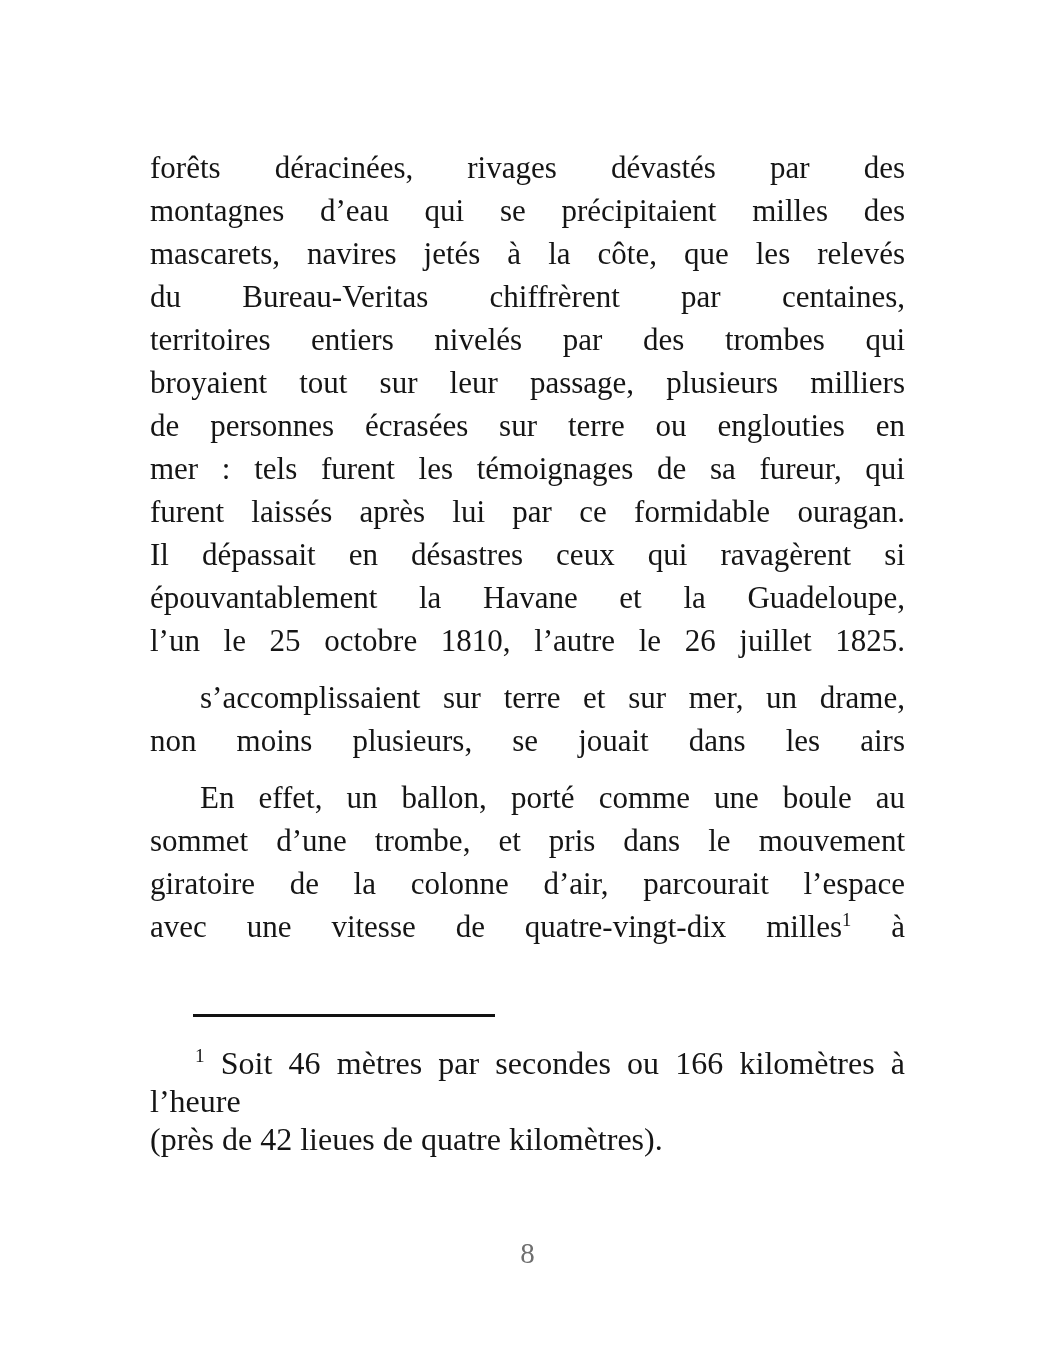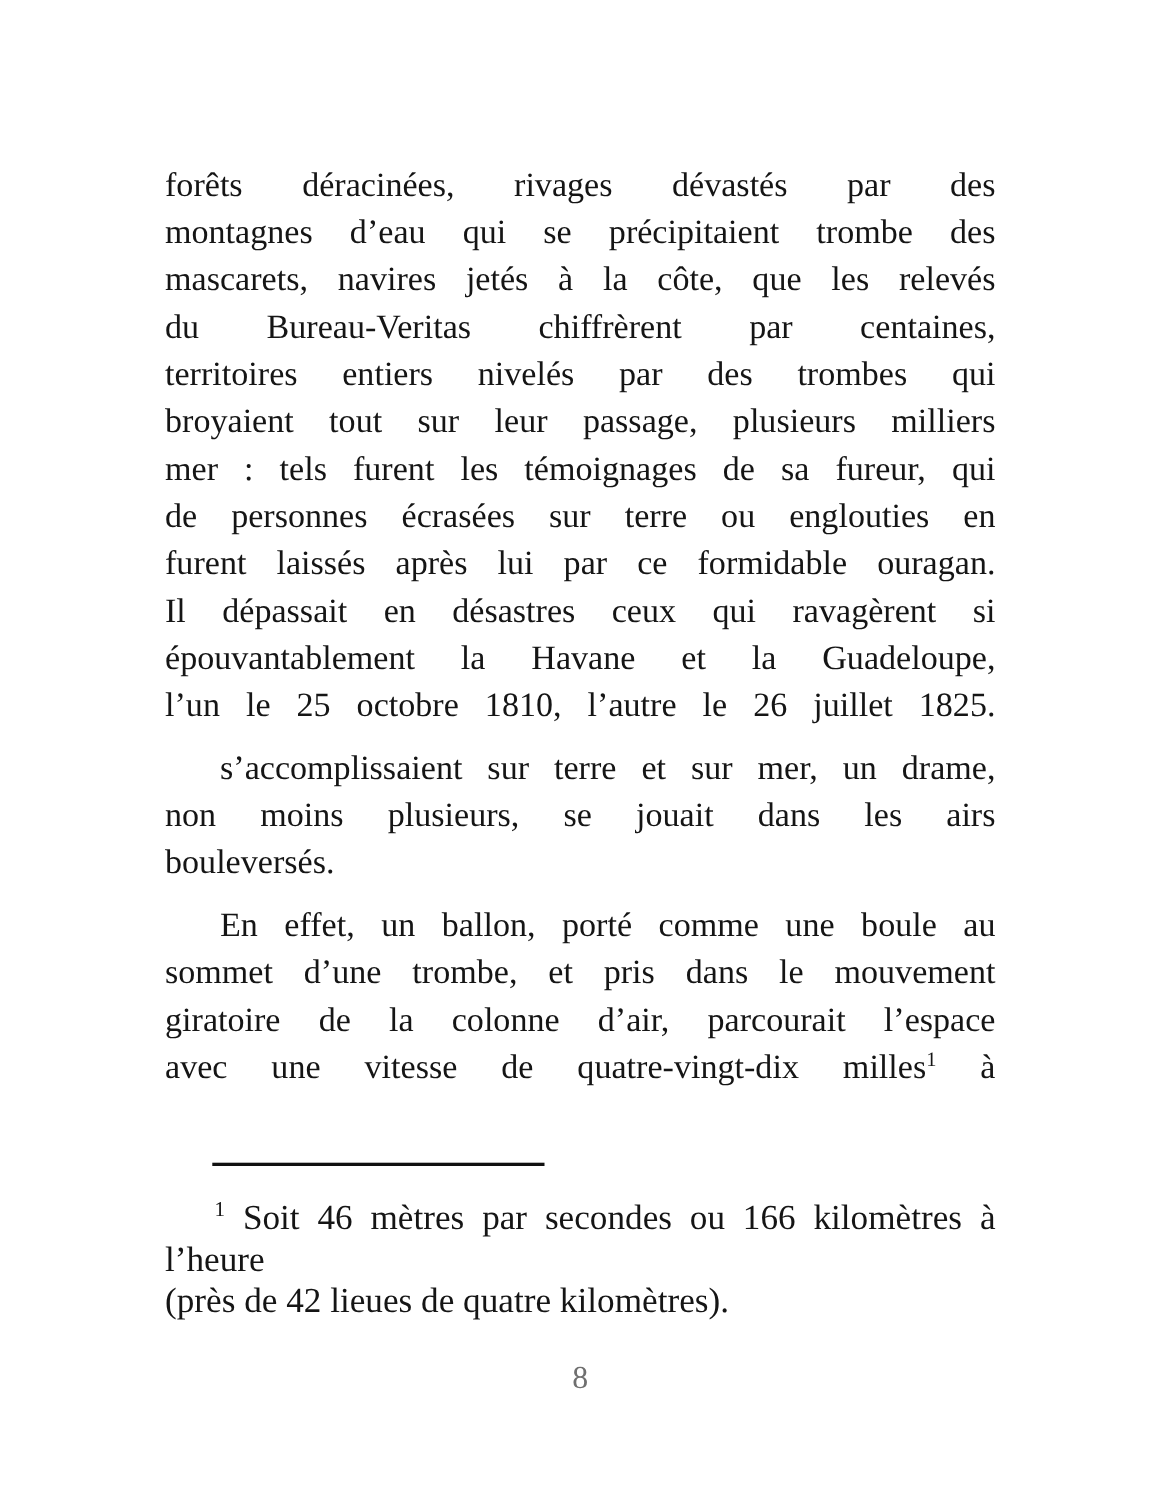--- a/index.html
+++ b/index.html
@@ -73,36 +73,35 @@
   }
 </style>
 </head>
 <body>
 
 <div class="book-page" style="--bg: #ffffff; --text: #151515; --rule: #111111; --pagenum: #6f6f6f;">
   <div class="text-column">
     <div id="paras">
         <div class="para">
           <div class="line"><span class="">forêts déracinées, rivages dévastés par des</span></div>
-          <div class="line"><span class="">montagnes d’eau qui se précipitaient trombe des</span></div>
+          <div class="line"><span class="">montagnes d’eau qui se précipitaient milles des</span></div>
           <div class="line"><span class="">mascarets, navires jetés à la côte, que les relevés</span></div>
           <div class="line"><span class="">du </span><span class="seg-italic">Bureau-Veritas</span><span class=""> chiffrèrent par centaines,</span></div>
           <div class="line"><span class="">territoires entiers nivelés par des trombes qui</span></div>
           <div class="line"><span class="">broyaient tout sur leur passage, plusieurs milliers</span></div>
+          <div class="line"><span class="">de personnes écrasées sur terre ou englouties en</span></div>
           <div class="line"><span class="">mer : tels furent les témoignages de sa fureur, qui</span></div>
-          <div class="line"><span class="">de personnes écrasées sur terre ou englouties en</span></div>
           <div class="line"><span class="">furent laissés après lui par ce formidable ouragan.</span></div>
           <div class="line"><span class="">Il dépassait en désastres ceux qui ravagèrent si</span></div>
           <div class="line"><span class="">épouvantablement la Havane et la Guadeloupe,</span></div>
           <div class="line"><span class="">l’un le 25 octobre 1810, l’autre le 26 juillet 1825.</span></div>
         </div>
         <div class="para indented">
           <div class="line"><span class="">s’accomplissaient sur terre et sur mer, un drame,</span></div>
           <div class="line"><span class="">non moins plusieurs, se jouait dans les airs</span></div>
-          <div class="line last"><span class="">bouleversés.</span></div>
         </div>
         <div class="para indented">
           <div class="line"><span class="">En effet, un ballon, porté comme une boule au</span></div>
           <div class="line"><span class="">sommet d’une trombe, et pris dans le mouvement</span></div>
           <div class="line"><span class="">giratoire de la colonne d’air, parcourait l’espace</span></div>
           <div class="line"><span class="">avec une vitesse de quatre-vingt-dix milles</span><span class="seg-sup">1</span><span class=""> à</span></div>
         </div>
       </div>
     <div class="footnote-rule"></div>
     <div class="footnote" id="footnote">

